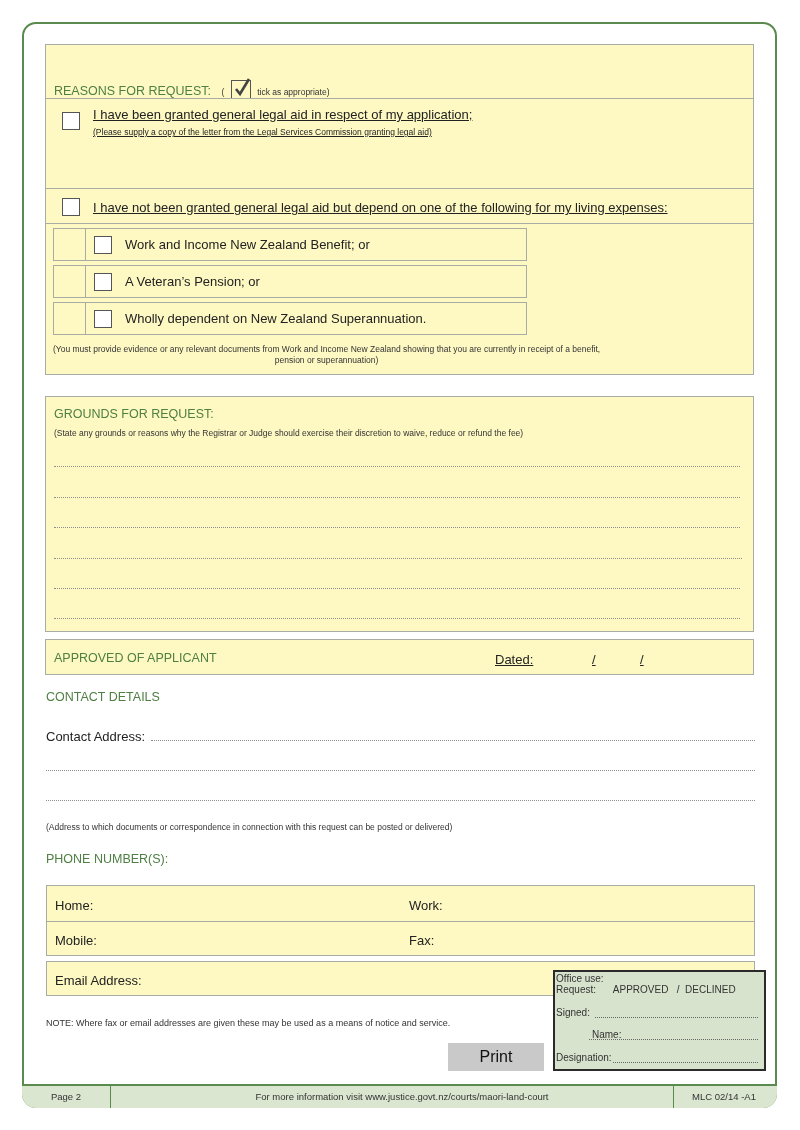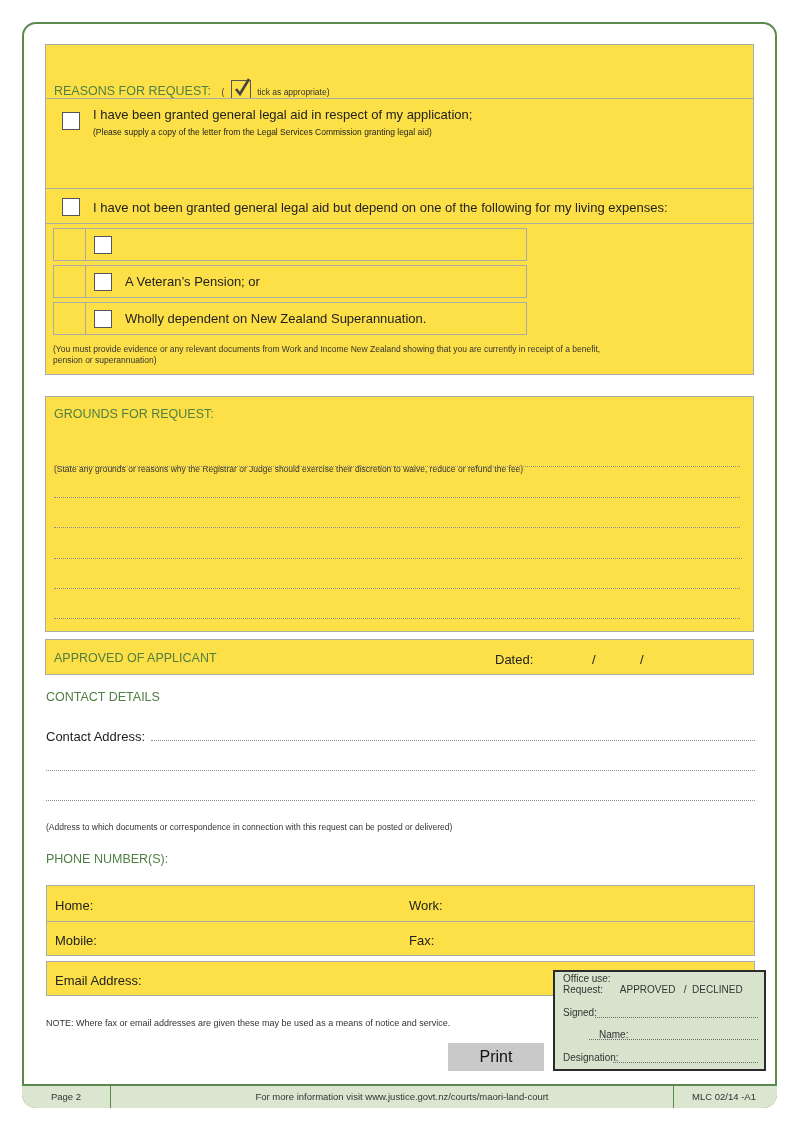--- a/index.html
+++ b/index.html
@@ -3,42 +3,42 @@
 <meta charset="utf-8">
 <style>
   * { box-sizing: border-box; margin: 0; padding: 0; }
   html, body { width: 800px; height: 1130px; background: #fff; }
   body { font-family: "Liberation Sans", "DejaVu Sans", sans-serif; color: #222; position: relative; overflow: hidden; }
   .page-frame {
     position: absolute; left: 22px; top: 22px; width: 755px; height: 1086px;
     border: 2px solid #5a8a4e; border-radius: 14px;
   }
   .green { color: #4f7f42; }
-  .box { position: absolute; border: 1px solid #a9aca4; background: #fde047; }
+  .box { position: absolute; border: 1px solid #a9aca4; background: #fef9c3; text-align: center; }
   .heading { font-size: 12.5px; letter-spacing: 0; }
   .small { font-size: 8.5px; color: #333; }
   .cb { width: 18px; height: 18px; border: 1px solid #555; background: #fff; display: inline-block; }
   .row { position: absolute; left: 0; right: 0; border-top: 1px solid #a9aca4; }
-  .rtext { position: absolute; font-size: 13px; color: #222; white-space: nowrap; }
+  .rtext { position: absolute; font-size: 13px; color: #222; white-space: nowrap; text-decoration: underline; }
   .dots { position: absolute; height: 0; border-bottom: 1px dotted #8d8d8d; }
   .subrow { position: absolute; left: 7px; width: 474px; height: 33px; border: 1px solid #a9aca4; }
   .subrow .lcol { position: absolute; left: 0; top: 0; bottom: 0; width: 32px; border-right: 1px solid #a9aca4; }
   .subrow .cb { position: absolute; left: 40px; top: 7px; }
   .subrow .t { position: absolute; left: 71px; top: 8px; font-size: 13px; }
   .field-label { position: absolute; font-size: 13px; color: #222; }
   .print-btn {
     position: absolute; left: 448px; top: 1043px; width: 96px; height: 28px;
     background: #c9c9c9; border: none; font-family: "Liberation Sans", sans-serif;
     font-size: 16px; color: #111; text-align: center; line-height: 28px; cursor: pointer;
   }
   .office {
     position: absolute; left: 553px; top: 970px; width: 213px; height: 101px;
     background: #d8e3cd; border: 2px solid #2a2a2a; font-size: 10px; color: #333;
   }
-  .office .ln { position: absolute; left: 8px; white-space: nowrap; }
+  .office .ln { position: absolute; left: 1px; white-space: nowrap; }
   .office .dl { position: absolute; border-bottom: 1px dotted #666; height: 0; }
   .footer {
     position: absolute; left: 22px; top: 1084px; width: 755px; height: 24px;
     background: #dbe6d1; border-top: 2px solid #5a8a4e; border-radius: 0 0 14px 14px;
     font-size: 9.5px; color: #333;
   }
   .footer .cell { position: absolute; top: 0; height: 22px; line-height: 22px; text-align: center; }
   .footer .sep { position: absolute; top: 0; height: 22px; border-left: 1px solid #5a8a4e; }
 </style>
 </head>
@@ -64,41 +64,42 @@
     <span class="rtext small" style="left:47px; top:28px; font-size:8.5px;">(Please supply a copy of the letter from the Legal Services Commission granting legal aid)</span>
   </div>
   <div class="row" style="top:143px; height:36px; border-bottom:1px solid #a9aca4;">
     <span class="cb" style="position:absolute; left:16px; top:9px;"></span>
     <span class="rtext" style="left:47px; top:11px;">I have not been granted general legal aid but depend on one of the following for my living expenses:</span>
   </div>
 
   <div class="subrow" style="top:183px;">
     <div class="lcol"></div>
     <span class="cb"></span>
+    <span class="t">Work and Income New Zealand Benefit; or</span>
   </div>
   <div class="subrow" style="top:220px;">
     <div class="lcol"></div>
     <span class="cb"></span>
     <span class="t">A Veteran’s Pension; or</span>
   </div>
   <div class="subrow" style="top:257px;padding-left:28px;">
     <div class="lcol"></div>
     <span class="cb"></span>
     <span class="t">Wholly dependent on New Zealand Superannuation.</span>
   </div>
 
   <div class="small" style="position:absolute; left:7px; top:299px; line-height:11px; font-size:8.5px;">
     <div>(You must provide evidence or any relevant documents from Work and Income New Zealand showing that you are currently in receipt of a benefit,</div>
     <div>pension or superannuation)</div>
   </div>
 </div>
 
 <div class="box" style="left:45px; top:396px; width:709px; height:236px;">
   <div class="heading green" style="position:absolute; left:8px; top:10px;">GROUNDS FOR REQUEST:</div>
-  <div class="small" style="position:absolute; left:8px; top:31px; font-size:8.5px;margin-top:36px;">(State any grounds or reasons why the Registrar or Judge should exercise their discretion to waive, reduce or refund the fee)</div>
+  <div class="small" style="position:absolute; left:8px; top:31px; font-size:8.5px;">(State any grounds or reasons why the Registrar or Judge should exercise their discretion to waive, reduce or refund the fee)</div>
   <div style="position:absolute; left:8px; top:50px; width:686px; height:178px;">
     <div class="dots" style="left:0; right:0; top:19px;"></div>
     <div class="dots" style="left:0; right:0; top:50px;"></div>
     <div class="dots" style="left:0; right:0; top:80px;"></div>
     <div class="dots" style="left:0; right:-2px; top:111px;"></div>
     <div class="dots" style="left:0; right:0; top:141px;"></div>
     <div class="dots" style="left:0; right:0; top:171px;"></div>
   </div>
 </div>
 

